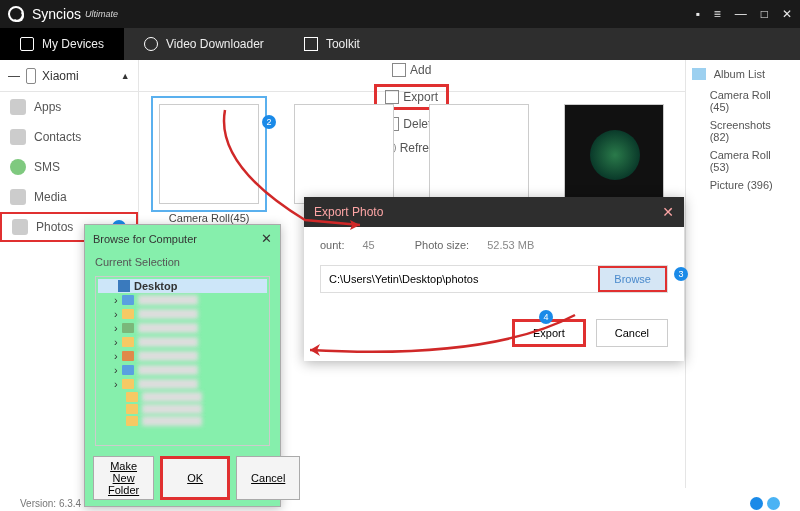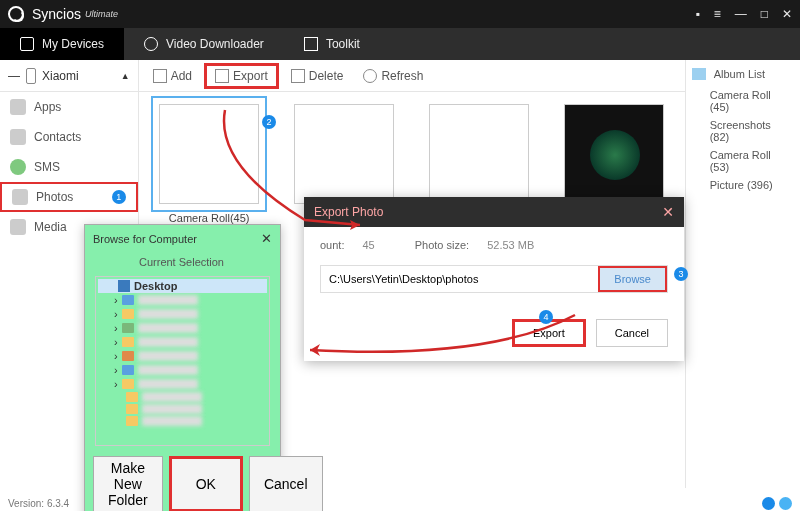--- a/index.html
+++ b/index.html
@@ -23,21 +23,21 @@
 
 .main { display: flex; height: 428px; }
 .sidebar { width: 145px; border-right: 1px solid #e5e5e5; }
 .device-row { height: 32px; display: flex; align-items: center; padding: 0 8px; border-bottom: 1px solid #e5e5e5; gap: 6px; font-size: 12px; }
 .side-item { height: 30px; display: flex; align-items: center; padding: 0 10px; gap: 8px; font-size: 12px; color: #555; cursor: pointer; }
 .side-item.sel { border: 2px solid #e03030; }
 .side-icon { width: 16px; height: 16px; background: #ccc; border-radius: 3px; }
 .badge-blue { width: 14px; height: 14px; border-radius: 50%; background: #1a8ae8; color: #fff; font-size: 9px; display: inline-flex; align-items: center; justify-content: center; margin-left: auto; }
 
 .content { flex: 1; position: relative; }
-.toolbar { height: 32px; display: flex; align-items: center; padding: 0 6px; border-bottom: 1px solid #e5e5e5; gap: 4px; }
+.toolbar { height: 32px; display: flex; align-items: center; padding: 0 6px; border-bottom: 1px solid #e5e5e5; gap: 4px; flex-direction: column; }
 .tbtn { display: flex; align-items: center; gap: 4px; padding: 3px 8px; font-size: 12px; color: #555; cursor: pointer; }
 .tbtn.hi { border: 3px solid #e03030; }
 .tbtn-icon { width: 14px; height: 14px; border: 1px solid #888; }
 
 .thumbs { display: flex; gap: 30px; padding: 12px 18px; }
 .thumb { width: 105px; text-align: center; font-size: 11px; color: #444; }
 .thumb-img { width: 100px; height: 100px; border: 1px solid #ccc; background: #fff; margin: 0 auto 8px; position: relative; }
 .thumb.sel .thumb-img { outline: 2px solid #5ab0ee; outline-offset: 6px; }
 .thumb-img.dark { background: #111; }
 .thumb-img.dark::after { content: ""; position: absolute; width: 50px; height: 50px; border-radius: 50%; background: radial-gradient(circle, #2a7a4a, #0a3a2a 70%); left: 25px; top: 25px; }
@@ -57,32 +57,32 @@
 .dlg-path input { flex: 1; border: none; padding: 6px 8px; font-size: 11px; outline: none; }
 .dlg-browse { padding: 5px 14px; background: #d5e6f5; border: 2px solid #e03030; color: #4a8acc; cursor: pointer; font-size: 11px; }
 .dlg-foot { display: flex; justify-content: flex-end; gap: 10px; padding: 14px 16px; }
 .dlg-foot button { padding: 5px 18px; font-size: 11px; background: #fff; border: 1px solid #ccc; cursor: pointer; }
 .dlg-foot .exp { border: 3px solid #e03030; }
 
 
 .browse-dlg { position: absolute; left: 84px; top: 224px; width: 197px; background: #86efac; border: 1px solid #aaa; box-shadow: 0 2px 10px rgba(0,0,0,.25); z-index: 6; font-size: 11px; }
 .bd-head { padding: 6px 8px; display: flex; align-items: center; }
 .bd-head span:last-child { margin-left: auto; cursor: pointer; font-size: 13px; }
-.bd-label { padding: 4px 10px; color: #555; margin-left: 44px; }
+.bd-label { padding: 4px 10px; color: #555; }
 .bd-tree { margin: 4px 10px; border: 1px solid #ccc; height: 170px; overflow-y: scroll; padding: 2px; }
 .bd-tree-item { padding: 1px 20px; display: flex; align-items: center; gap: 4px; }
 .bd-tree-item.sel { background: #cde6f9; }
 .bd-folder { width: 12px; height: 10px; background: #f6c964; border-radius: 1px; }
 .bd-blur { width: 60px; height: 10px; background: #ddd; filter: blur(2px); }
 .bd-foot { display: flex; gap: 6px; padding: 6px 8px; justify-content: flex-start; }
-.bd-foot button { padding: 3px 14px; font-size: 14px; background: #f4f4f4; border: 1px solid #aaa; cursor: pointer; }
+.bd-foot button { padding: 3px 14px; font-size: 11px; background: #f4f4f4; border: 1px solid #aaa; cursor: pointer; text-decoration: underline; }
 .bd-foot .ok { border: 3px solid #e03030; padding: 1px 24px; }
 
 
-.footer { position: absolute; bottom: 0; left: 0; right: 0; height: 15px; display: flex; align-items: center; padding: 0 8px; font-size: 10px; color: #777; background: #fff; margin-top: 12px; }
+.footer { position: absolute; bottom: 0; left: 0; right: 0; height: 15px; display: flex; align-items: center; padding: 0 20px; font-size: 10px; color: #777; background: #fff; margin-top: 12px; }
 .footer .social { margin-left: auto; display: flex; gap: 4px; }
 .social span { width: 13px; height: 13px; border-radius: 50%; background: #1a8ae8; display: inline-block; }
 
 .anno-num { position: absolute; width: 14px; height: 14px; border-radius: 50%; background: #1a8ae8; color: #fff; font-size: 9px; display: flex; align-items: center; justify-content: center; z-index: 10; }
 svg.arrow { position: absolute; z-index: 8; pointer-events: none; }
 </style>
 </head>
 <body>
 
 <div class="titlebar">
@@ -126,28 +126,28 @@
         <span>Apps</span>
       </div>
     <div class="side-item">
         <span class="side-icon"></span>
         <span>Contacts</span>
       </div>
     <div class="side-item">
         <span class="side-icon" style="border-radius:50%;background:#7fc97f;"></span>
         <span>SMS</span>
       </div>
+    <div class="side-item">
+        <span class="side-icon"></span>
+        <span>Media</span>
+      </div>
     <div class="side-item sel">
         <span class="side-icon"></span>
         <span>Photos</span>
         <span class="badge-blue">1</span>
-      </div>
-    <div class="side-item">
-        <span class="side-icon"></span>
-        <span>Media</span>
       </div>
   </div>
 
   <div class="content">
     <div class="toolbar">
       <div class="tbtn">
           <span class="tbtn-icon"></span>
           <span>Add</span>
         </div>
       <div class="tbtn hi">

